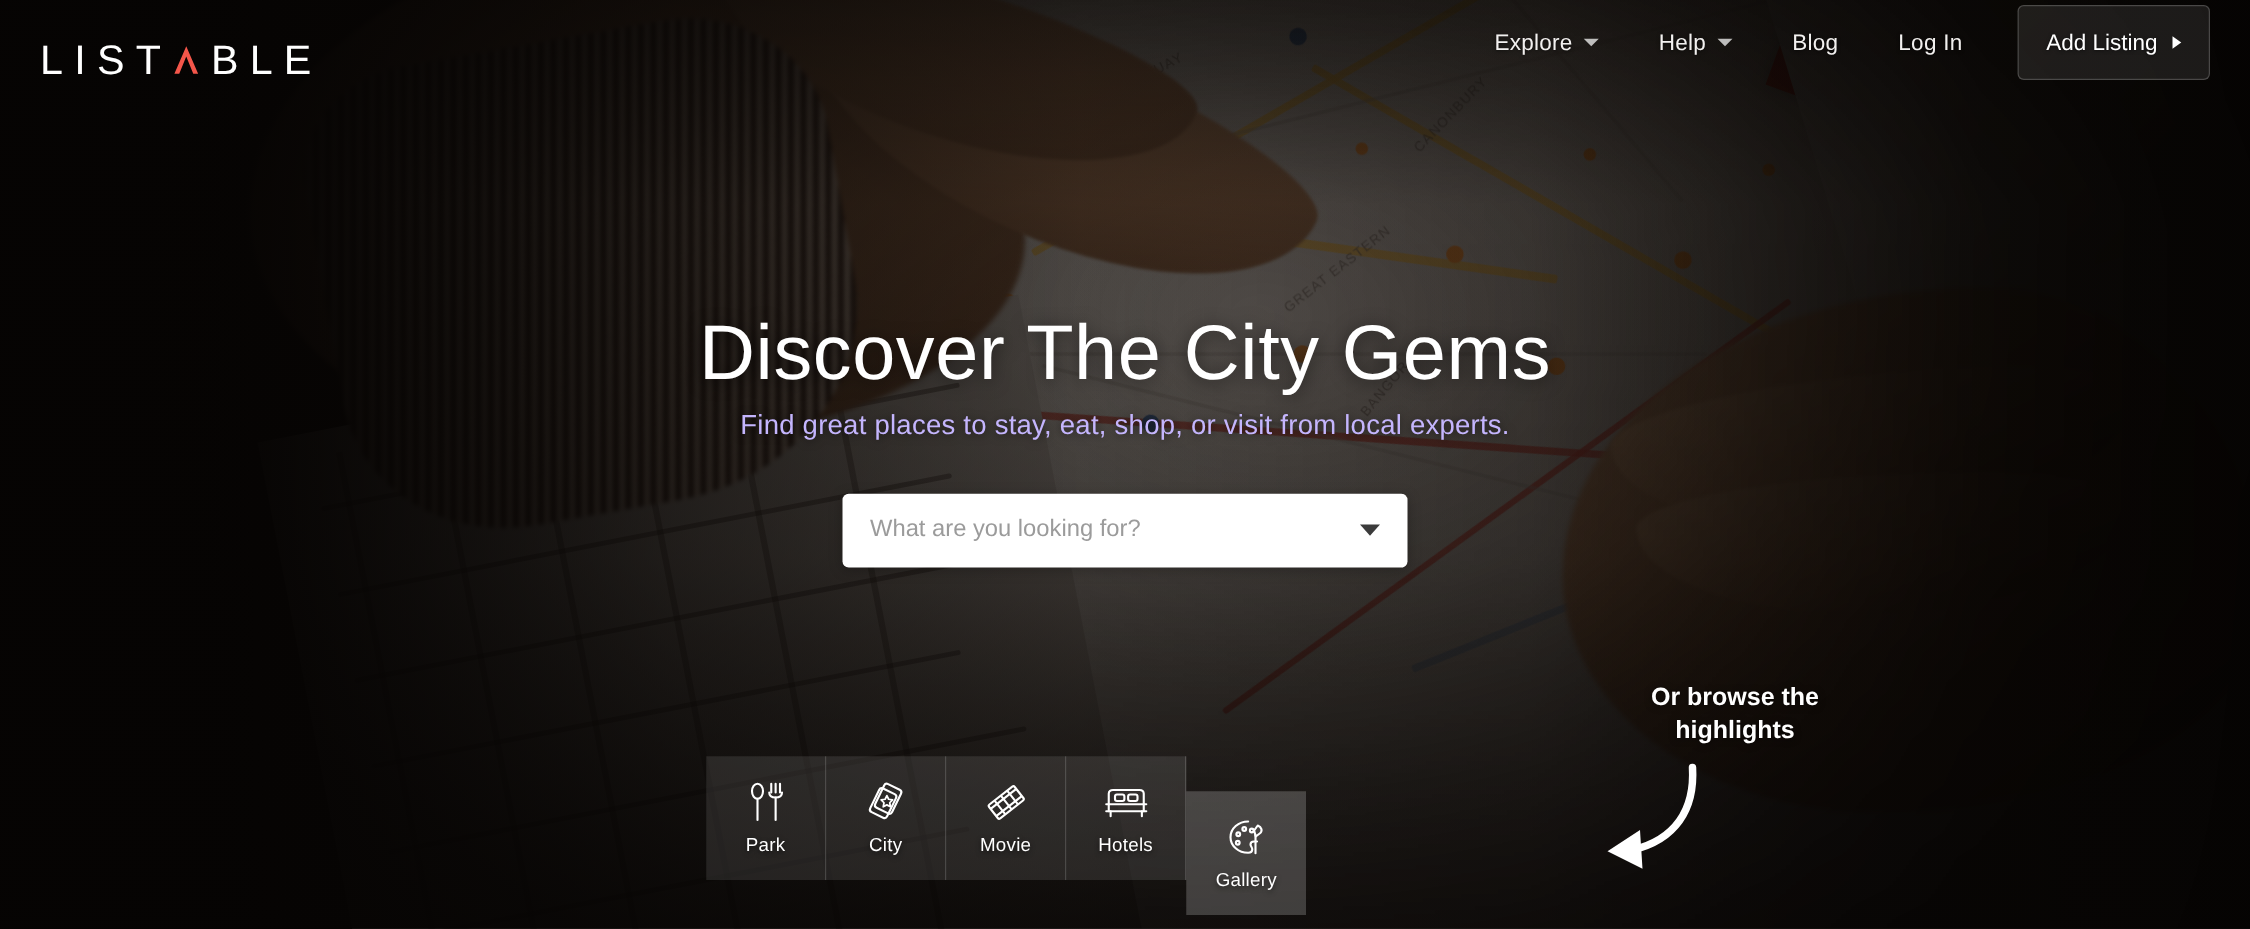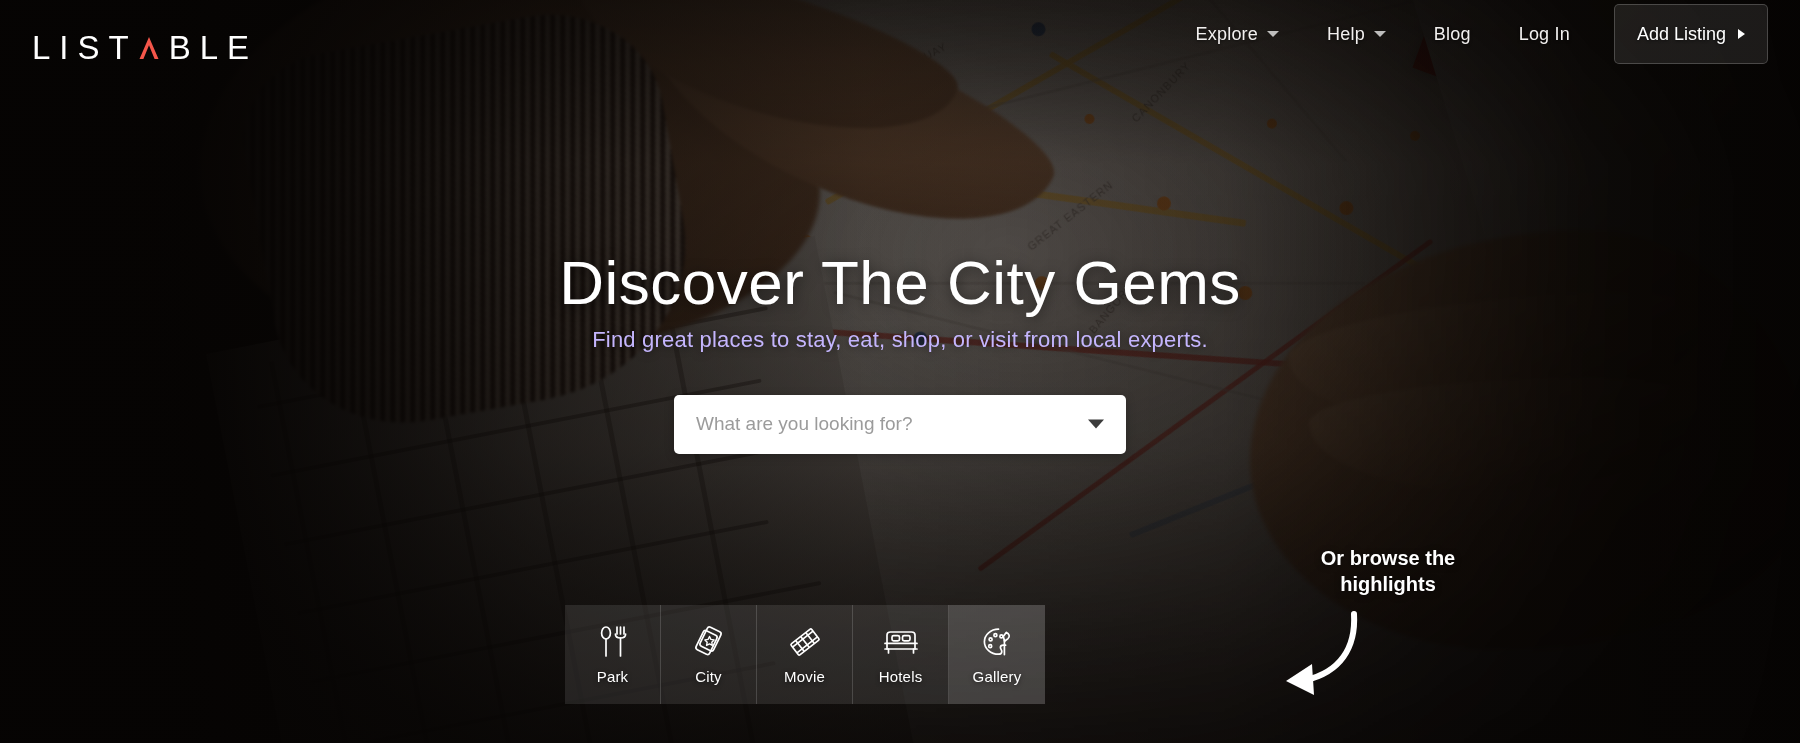--- a/index.html
+++ b/index.html
@@ -333,21 +333,21 @@
     display: flex;
     flex-direction: column;
     align-items: center;
     justify-content: center;
     gap: 9px;
     background: rgba(255,255,255,.10);
     border-right: 1px solid rgba(255,255,255,.16);
     cursor: pointer;
     color: #fff;
   }
-  .cat:last-child { border-right: 0; }
+  .cat:last-child { border-right: 0; margin-top: 28px; }
   .cat.active { background: rgba(255,255,255,.20); }
   .cat-icon { height: 34px; display: flex; align-items: center; justify-content: center; }
   .cat-icon svg { display: block; }
   .cat-label {
     font-size: 15px;
     font-weight: 400;
     letter-spacing: .2px;
     text-shadow: 0 1px 4px rgba(0,0,0,.55);
   }
 </style>

